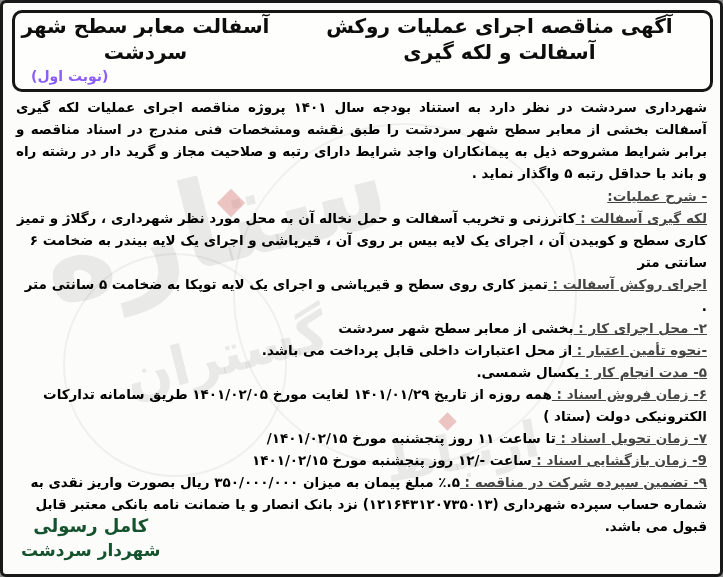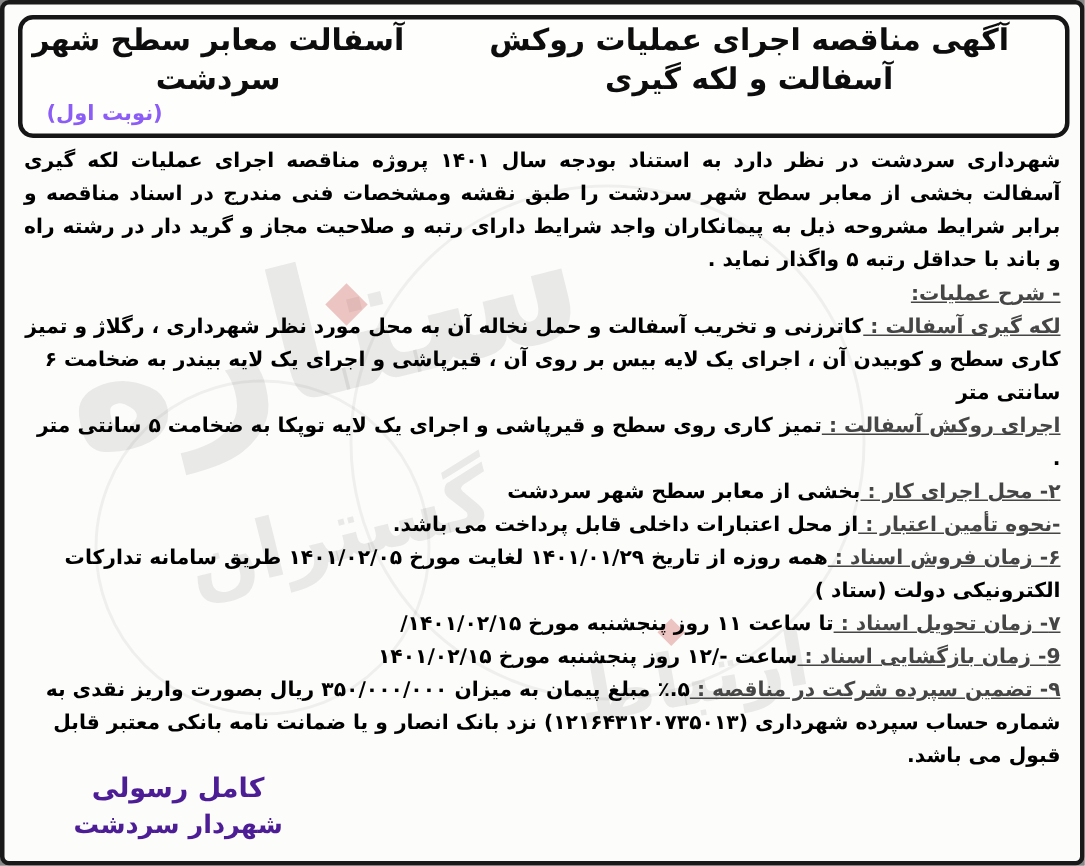--- a/index.html
+++ b/index.html
@@ -43,21 +43,21 @@
   .title-line{font-weight:bold;color:#0d0d0d;font-size:20px;line-height:26px;text-align:center;}
   .note{position:absolute;left:16px;bottom:5px;font-size:14px;font-weight:bold;color:#8b5cf6;}
   
   .bodytext{position:absolute;top:93px;right:13px;left:13px;z-index:1;
     font-size:13.5px;line-height:22px;font-weight:bold;color:#000;}
   .intro{margin:0 0 1px 0;text-align:justify;}
   .item-line{text-align:right;}
   .lbl{color:#454545;text-decoration:underline;}
   .val{color:#000;}
   
-  .signature{position:absolute;left:46px;bottom:12px;z-index:2;text-align:center;font-weight:bold;color:#4c1d95;}
+  .signature{position:absolute;left:18px;bottom:12px;z-index:2;text-align:center;font-weight:bold;color:#14532d;}
   .sig-name{font-size:18px;line-height:24px;}
   .sig-title{font-size:17px;line-height:24px;}
 </style>
 </head>
 <body>
 
 <div class="page">
 
   <div class="wm">
     <div class="wm-circle c0"></div>
@@ -78,20 +78,21 @@
   </div>
 
   <div class="bodytext">
     <p class="intro val">شهرداری سردشت در نظر دارد به استناد بودجه سال ۱۴۰۱ پروژه مناقصه اجرای عملیات لکه گیری آسفالت بخشی از معابر سطح شهر سردشت را طبق نقشه ومشخصات فنی مندرج در اسناد مناقصه و برابر شرایط مشروحه ذیل به پیمانکاران واجد شرایط دارای رتبه و صلاحیت مجاز و گرید دار در رشته راه و باند با حداقل رتبه ۵ واگذار نماید .</p>
     <div id="items">
         <div class="item-line"><span class="lbl">- شرح عملیات:</span></div>
         <div class="item-line"><span class="lbl">لکه گیری آسفالت : </span><span class="val">کاترزنی و تخریب آسفالت و حمل نخاله آن به محل مورد نظر شهرداری ، رگلاژ و تمیز کاری سطح و کوبیدن آن ، اجرای یک لایه بیس بر روی آن ، قیرپاشی و اجرای یک لایه بیندر به ضخامت ۶ سانتی متر</span></div>
         <div class="item-line"><span class="lbl">اجرای روکش آسفالت : </span><span class="val">تمیز کاری روی سطح و قیرپاشی و اجرای یک لایه توپکا به ضخامت ۵ سانتی متر .</span></div>
         <div class="item-line"><span class="lbl">۲- محل اجرای کار : </span><span class="val">بخشی از معابر سطح شهر سردشت</span></div>
         <div class="item-line"><span class="lbl">-نحوه تأمین اعتبار : </span><span class="val">از محل اعتبارات داخلی قابل پرداخت می باشد.</span></div>
+        <div class="item-line"><span class="lbl">۵- مدت انجام کار : </span><span class="val">یکسال شمسی.</span></div>
         <div class="item-line"><span class="lbl">۶- زمان فروش اسناد : </span><span class="val">همه روزه از تاریخ ۱۴۰۱/۰۱/۲۹ لغایت مورخ ۱۴۰۱/۰۲/۰۵ طریق سامانه تدارکات الکترونیکی دولت (ستاد )</span></div>
         <div class="item-line"><span class="lbl">۷- زمان تحویل اسناد : </span><span class="val">تا ساعت ۱۱ روز پنجشنبه مورخ ۱۴۰۱/۰۲/۱۵/</span></div>
         <div class="item-line"><span class="lbl">9- زمان بازگشایی اسناد : </span><span class="val">ساعت -/۱۲ روز پنجشنبه مورخ ۱۴۰۱/۰۲/۱۵</span></div>
         <div class="item-line"><span class="lbl">۹- تضمین سپرده شرکت در مناقصه : </span><span class="val">۵.٪ مبلغ پیمان به میزان ۳۵۰/۰۰۰/۰۰۰ ریال بصورت واریز نقدی به شماره حساب سپرده شهرداری (۱۲۱۶۴۳۱۲۰۷۳۵۰۱۳) نزد بانک انصار و یا ضمانت نامه بانکی معتبر قابل قبول می باشد.</span></div>
       </div>
   </div>
 
   <div class="signature">
     <div class="sig-name">کامل رسولی</div>
     <div class="sig-title">شهردار سردشت</div>

